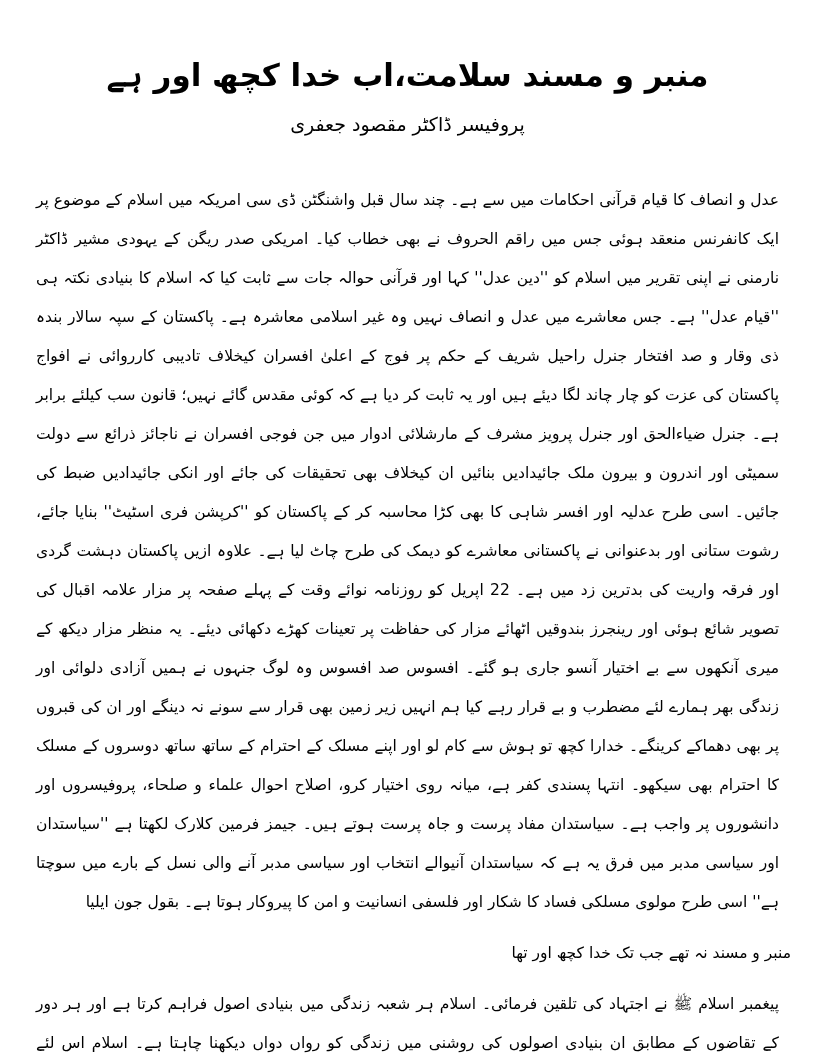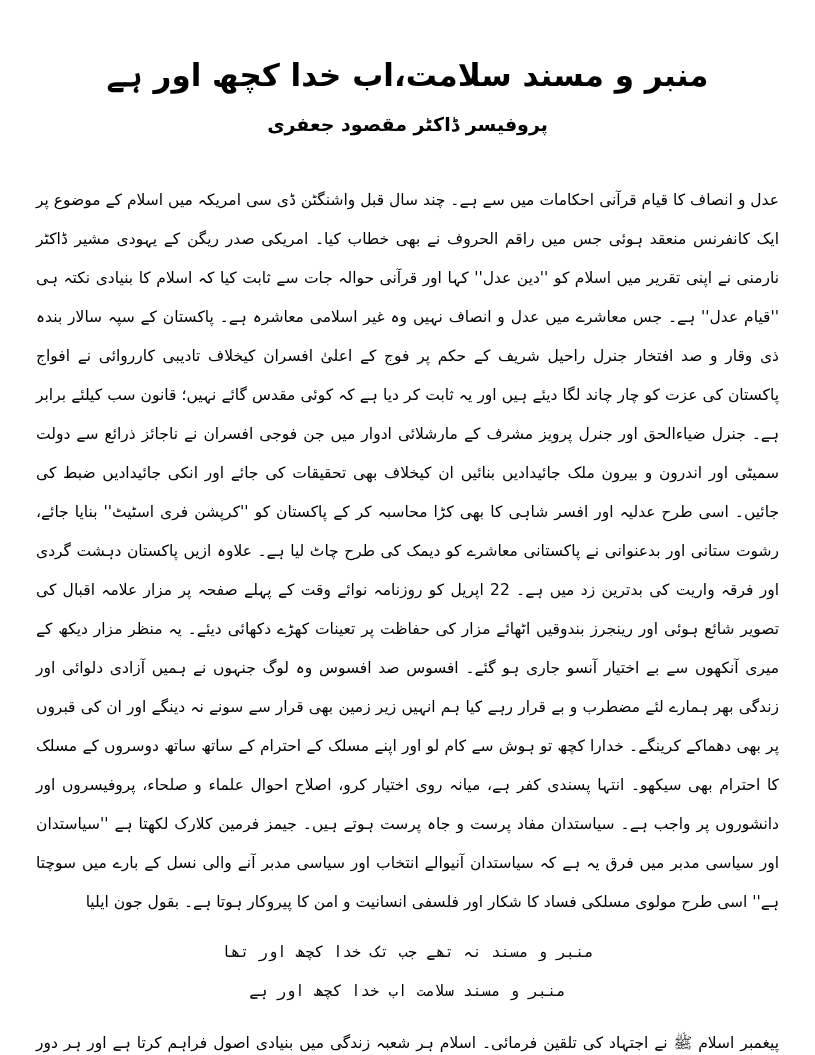--- a/index.html
+++ b/index.html
@@ -26,52 +26,49 @@
     margin: 0 0 14px 0;
     text-align: center;
     font-size: 31px;
     font-weight: bold;
     line-height: 1.5;
     letter-spacing: 0;
   }
   .author {
     text-align: center;
     font-size: 19px;
-    font-weight: bold;
+    font-weight: normal;
     margin: 0 0 46px 0;
   }
   .body-text {
     font-size: 15.5px;
     line-height: 39px;
     text-align: justify;
   }
   .para {
     margin: 12px;
     text-align: justify;
   }
   .verse-line {
-    text-align: center;
     margin: 0;
-    font-family: Liberation Mono, monospace;
   }
 </style>
 </head>
 <body>
 
 <div class="page">
 
   <h1 class="title">منبر و مسند سلامت،اب خدا کچھ اور ہے</h1>
 
   <div class="author">پروفیسر ڈاکٹر مقصود جعفری</div>
 
   <div class="body-text">
 
     <p class="para">عدل و انصاف کا قیام قرآنی احکامات میں سے ہے۔ چند سال قبل واشنگٹن ڈی سی امریکہ میں اسلام کے موضوع پر ایک کانفرنس منعقد ہوئی جس میں راقم الحروف نے بھی خطاب کیا۔ امریکی صدر ریگن کے یہودی مشیر ڈاکٹر نارمنی نے اپنی تقریر میں اسلام کو ''دین عدل'' کہا اور قرآنی حوالہ جات سے ثابت کیا کہ اسلام کا بنیادی نکتہ ہی ''قیام عدل'' ہے۔ جس معاشرے میں عدل و انصاف نہیں وہ غیر اسلامی معاشرہ ہے۔ پاکستان کے سپہ سالار بندہ ذی وقار و صد افتخار جنرل راحیل شریف کے حکم پر فوج کے اعلیٰ افسران کیخلاف تادیبی کارروائی نے افواج پاکستان کی عزت کو چار چاند لگا دیئے ہیں اور یہ ثابت کر دیا ہے کہ کوئی مقدس گائے نہیں؛ قانون سب کیلئے برابر ہے۔ جنرل ضیاءالحق اور جنرل پرویز مشرف کے مارشلائی ادوار میں جن فوجی افسران نے ناجائز ذرائع سے دولت سمیٹی اور اندرون و بیرون ملک جائیدادیں بنائیں ان کیخلاف بھی تحقیقات کی جائے اور انکی جائیدادیں ضبط کی جائیں۔ اسی طرح عدلیہ اور افسر شاہی کا بھی کڑا محاسبہ کر کے پاکستان کو ''کرپشن فری اسٹیٹ'' بنایا جائے، رشوت ستانی اور بدعنوانی نے پاکستانی معاشرے کو دیمک کی طرح چاٹ لیا ہے۔ علاوہ ازیں پاکستان دہشت گردی اور فرقہ واریت کی بدترین زد میں ہے۔ 22 اپریل کو روزنامہ نوائے وقت کے پہلے صفحہ پر مزار علامہ اقبال کی تصویر شائع ہوئی اور رینجرز بندوقیں اٹھائے مزار کی حفاظت پر تعینات کھڑے دکھائی دیئے۔ یہ منظر مزار دیکھ کے میری آنکھوں سے بے اختیار آنسو جاری ہو گئے۔ افسوس صد افسوس وہ لوگ جنہوں نے ہمیں آزادی دلوائی اور زندگی بھر ہمارے لئے مضطرب و بے قرار رہے کیا ہم انہیں زیر زمین بھی قرار سے سونے نہ دینگے اور ان کی قبروں پر بھی دھماکے کرینگے۔ خدارا کچھ تو ہوش سے کام لو اور اپنے مسلک کے احترام کے ساتھ ساتھ دوسروں کے مسلک کا احترام بھی سیکھو۔ انتہا پسندی کفر ہے، میانہ روی اختیار کرو، اصلاح احوال علماء و صلحاء، پروفیسروں اور دانشوروں پر واجب ہے۔ سیاستدان مفاد پرست و جاہ پرست ہوتے ہیں۔ جیمز فرمین کلارک لکھتا ہے ''سیاستدان اور سیاسی مدبر میں فرق یہ ہے کہ سیاستدان آنیوالے انتخاب اور سیاسی مدبر آنے والی نسل کے بارے میں سوچتا ہے'' اسی طرح مولوی مسلکی فساد کا شکار اور فلسفی انسانیت و امن کا پیروکار ہوتا ہے۔ بقول جون ایلیا</p>
 
     <p class="verse-line">منبر و مسند نہ تھے جب تک خدا کچھ اور تھا</p>
 
-    <p class="verse-line">منبر و مسند سلامت اب خدا کچھ اور ہے</p>
 
     <p class="para">پیغمبر اسلام ﷺ نے اجتہاد کی تلقین فرمائی۔ اسلام ہر شعبہ زندگی میں بنیادی اصول فراہم کرتا ہے اور ہر دور کے تقاضوں کے مطابق ان بنیادی اصولوں کی روشنی میں زندگی کو رواں دواں دیکھنا چاہتا ہے۔ اسلام اس لئے آفاقی و ابدی دین ہے کیونکہ یہ رفتار زمانہ کا ساتھ دیتا ہے۔ اس ضمن</p>
 
   </div>
 
 </div>
 
 </body></html>

